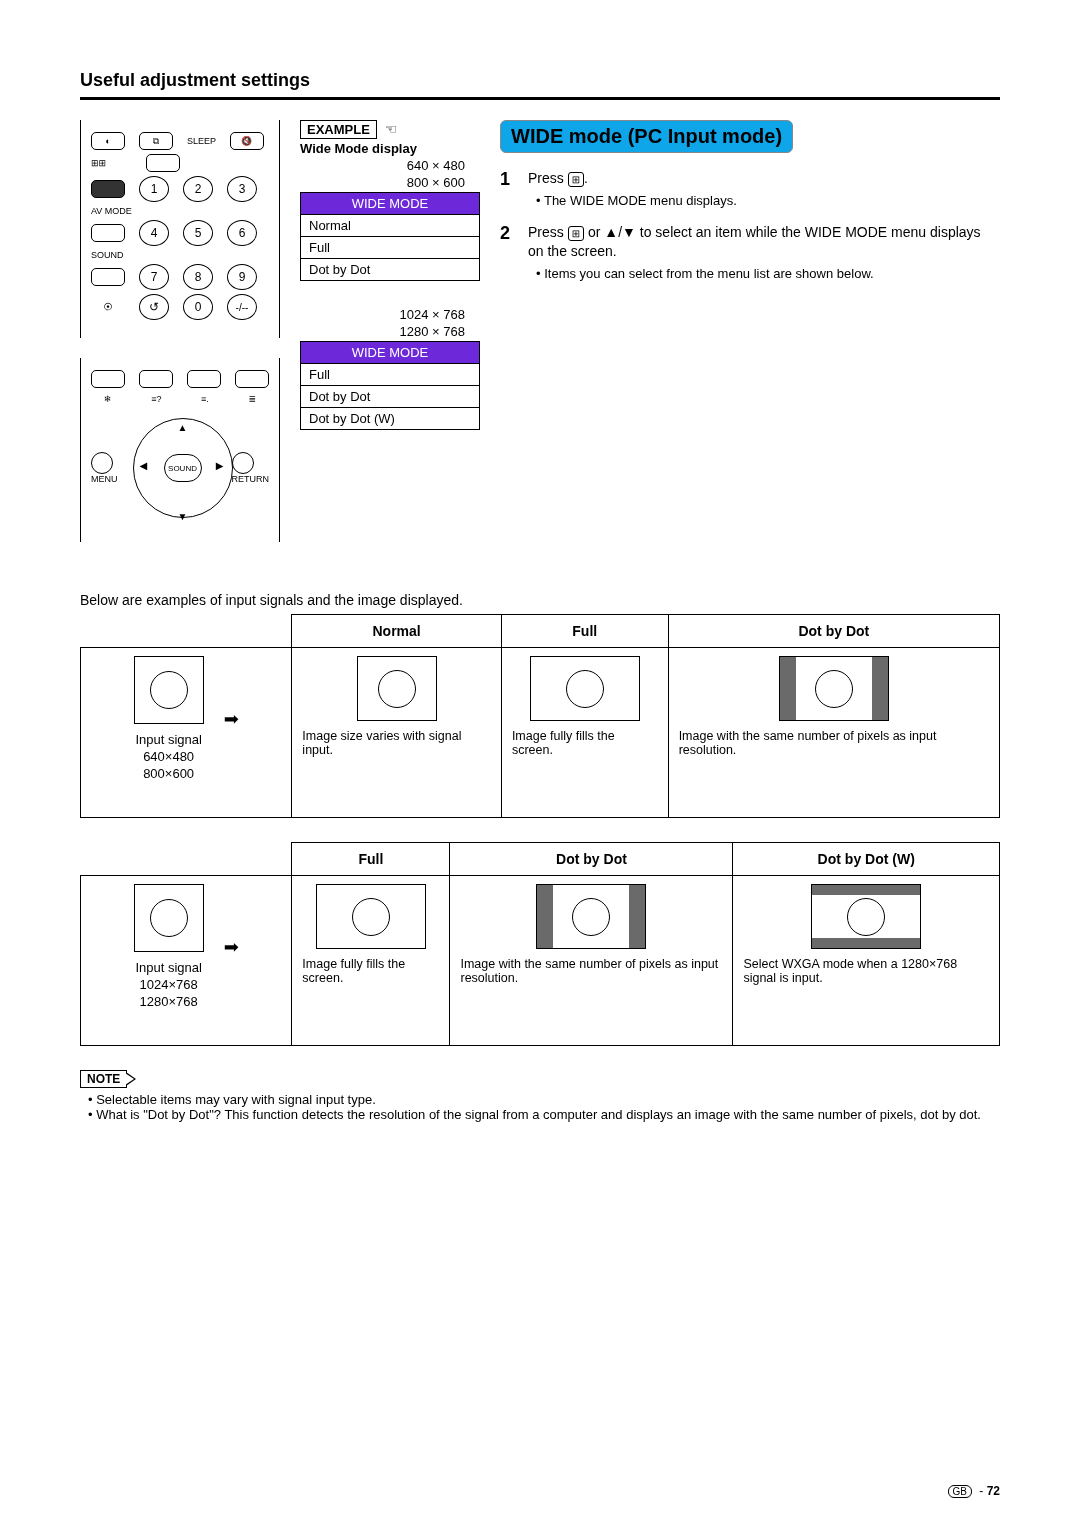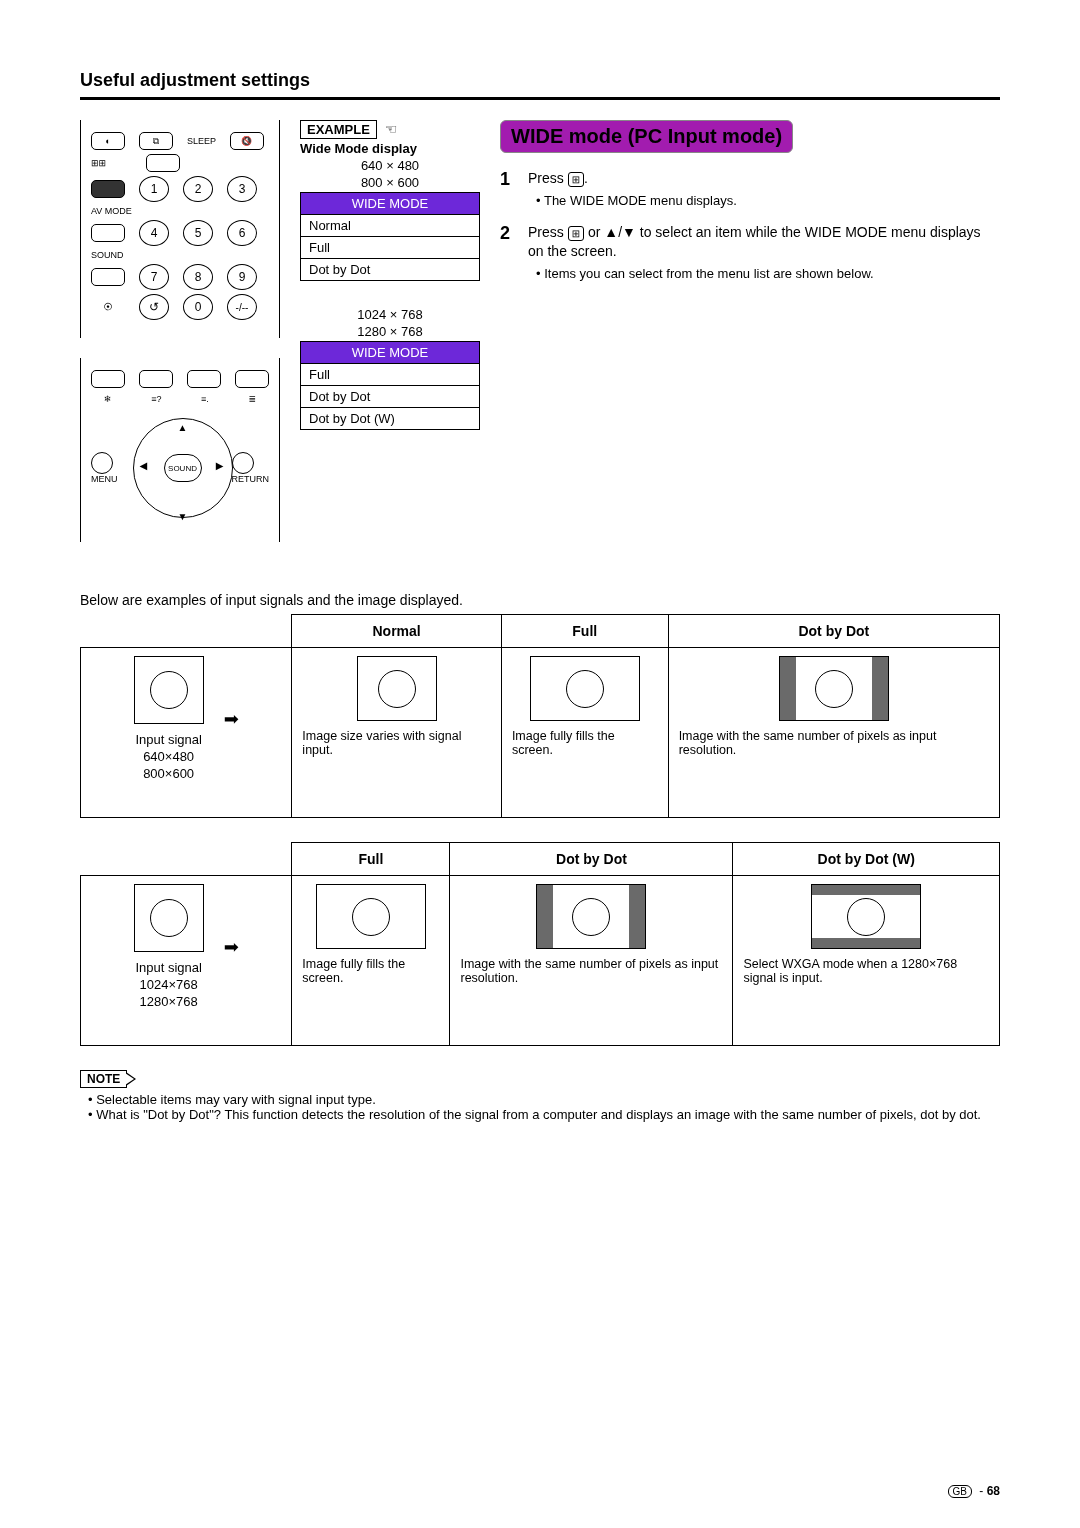--- a/index.html
+++ b/index.html
@@ -29,28 +29,28 @@
   .tiny-label { font-size: 9px; }
   .dpad-wrap { position: relative; width: 130px; height: 120px; margin: 0 auto; }
   .dpad-ring { position:absolute; left:15px; top:10px; width:100px; height:100px; border:1px solid #000; border-radius:50%; }
   .enter-btn { position:absolute; left:46px; top:46px; width:38px; height:28px; border:1px solid #000; border-radius:14px; display:flex; align-items:center; justify-content:center; font-size:8px; }
   .arrow-tri { position:absolute; font-size:10px; }
 
   
   .example-tag { display:inline-block; border:1px solid #000; padding:1px 6px; font-weight:bold; font-size:13px; }
   .hand-icon { display:inline-block; margin-left:4px; }
   .ex-heading { font-weight:bold; font-size:13px; margin-top:2px; }
-  .res-lines { text-align:center; font-size:13px; margin: 2px 15px; }
+  .res-lines { text-align:right; font-size:13px; margin: 2px 15px; }
   .osd-box { border:1px solid #000; }
   .osd-header { background:#6d28d9; color:#fff; text-align:center; font-size:13px; padding:3px 0; }
   .osd-item { border-top:1px solid #000; font-size:13px; padding:3px 8px; }
   .osd-item:first-of-type { border-top:none; }
 
   
-  .section-banner { background:#a21caf; border:1px solid #888; border-radius:6px; padding:4px 10px; font-size:20px; font-weight:bold; margin-bottom:16px; display:inline-block; }
+  .section-banner { background:#0ea5e9; border:1px solid #888; border-radius:6px; padding:4px 10px; font-size:20px; font-weight:bold; margin-bottom:16px; display:inline-block; }
   .step { display:flex; gap:10px; margin-bottom:14px; }
   .step-num { font-weight:bold; font-size:18px; width:18px; }
   .step-body { flex:1; font-size:14px; line-height:1.35; }
   .bullet { margin-left:18px; text-indent:-10px; font-size:13px; margin-top:4px; }
   .glyph-box { display:inline-block; border:1px solid #000; border-radius:3px; font-size:10px; padding:0 3px; vertical-align:middle; }
 
   
   .intro-line { margin: 30px 0 6px 0; font-size:14px; }
   table.mode-table { border-collapse: collapse; width: 100%; margin-bottom: 24px; }
   table.mode-table th, table.mode-table td { border:1px solid #000; padding:8px 10px; vertical-align:top; }
@@ -315,14 +315,14 @@
 
 <div class="note-row">
   <span class="note-tag">NOTE</span>
 </div>
 <ul class="note-list">
   <li>• <span>Selectable items may vary with signal input type.</span></li>
   <li>• <span>What is "Dot by Dot"? This function detects the resolution of  the signal from a computer and displays an image with the same number of pixels, dot by dot.</span></li>
 </ul>
 
 <div class="footer">
-  <span class="gb">GB</span> - <b>68</b>
+  <span class="gb">GB</span> - <b>72</b>
 </div>
 
 </body></html>

